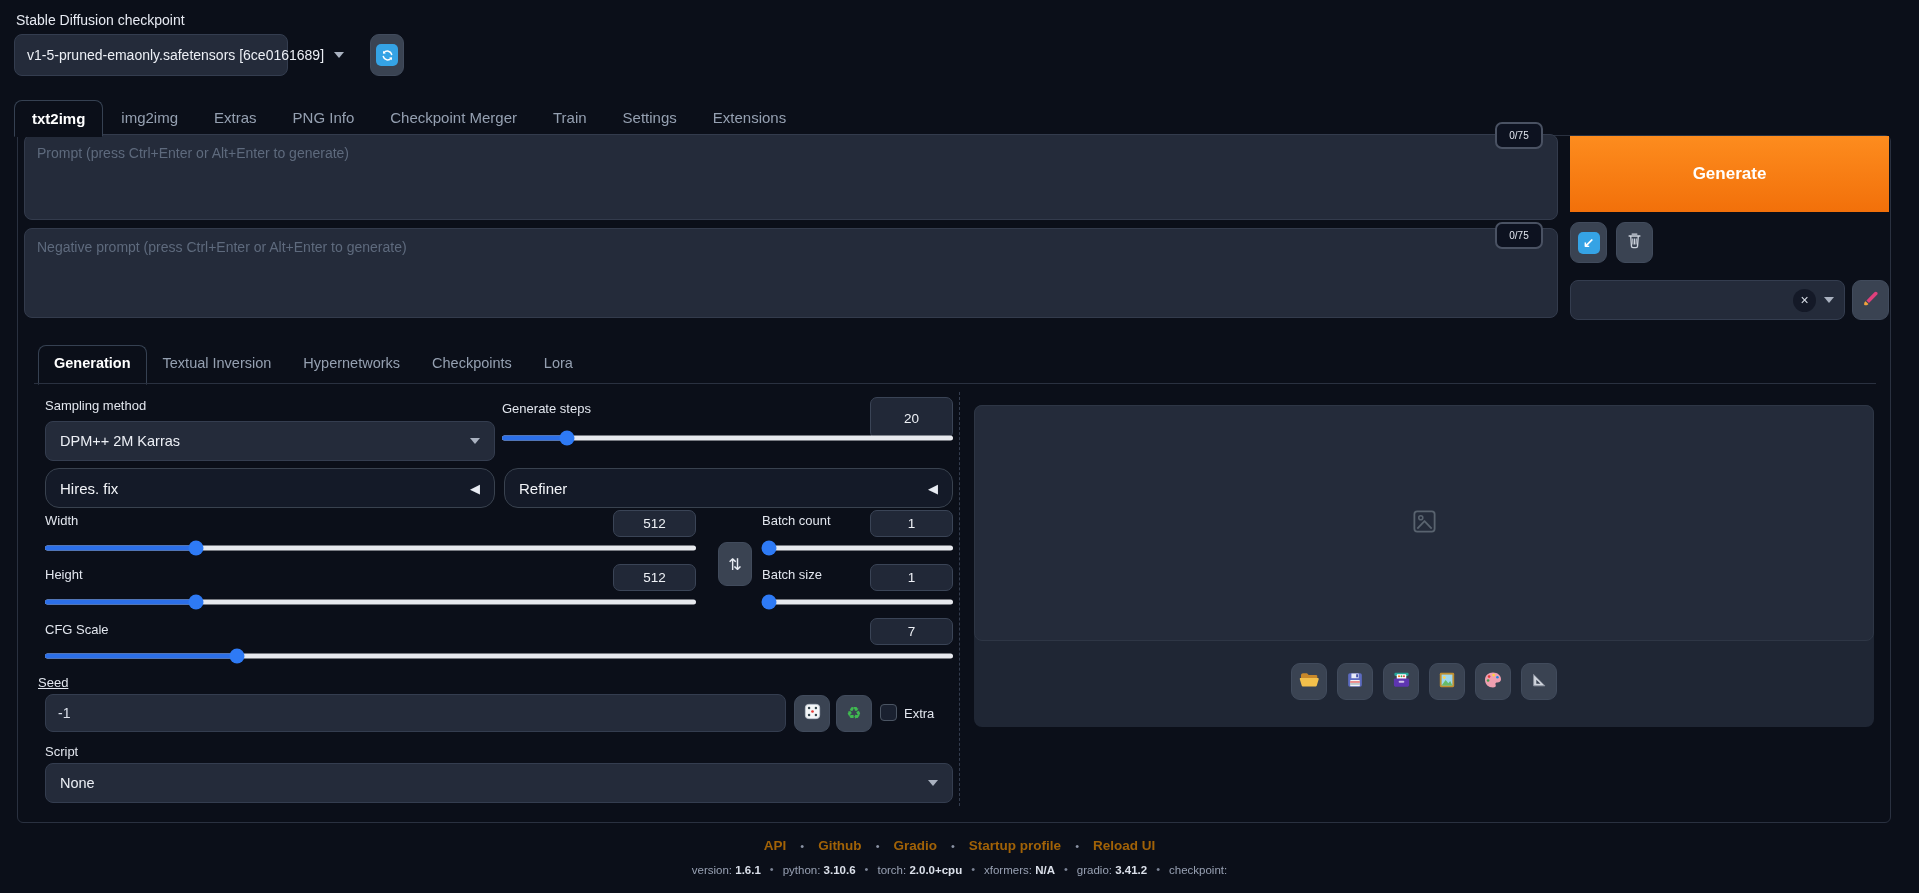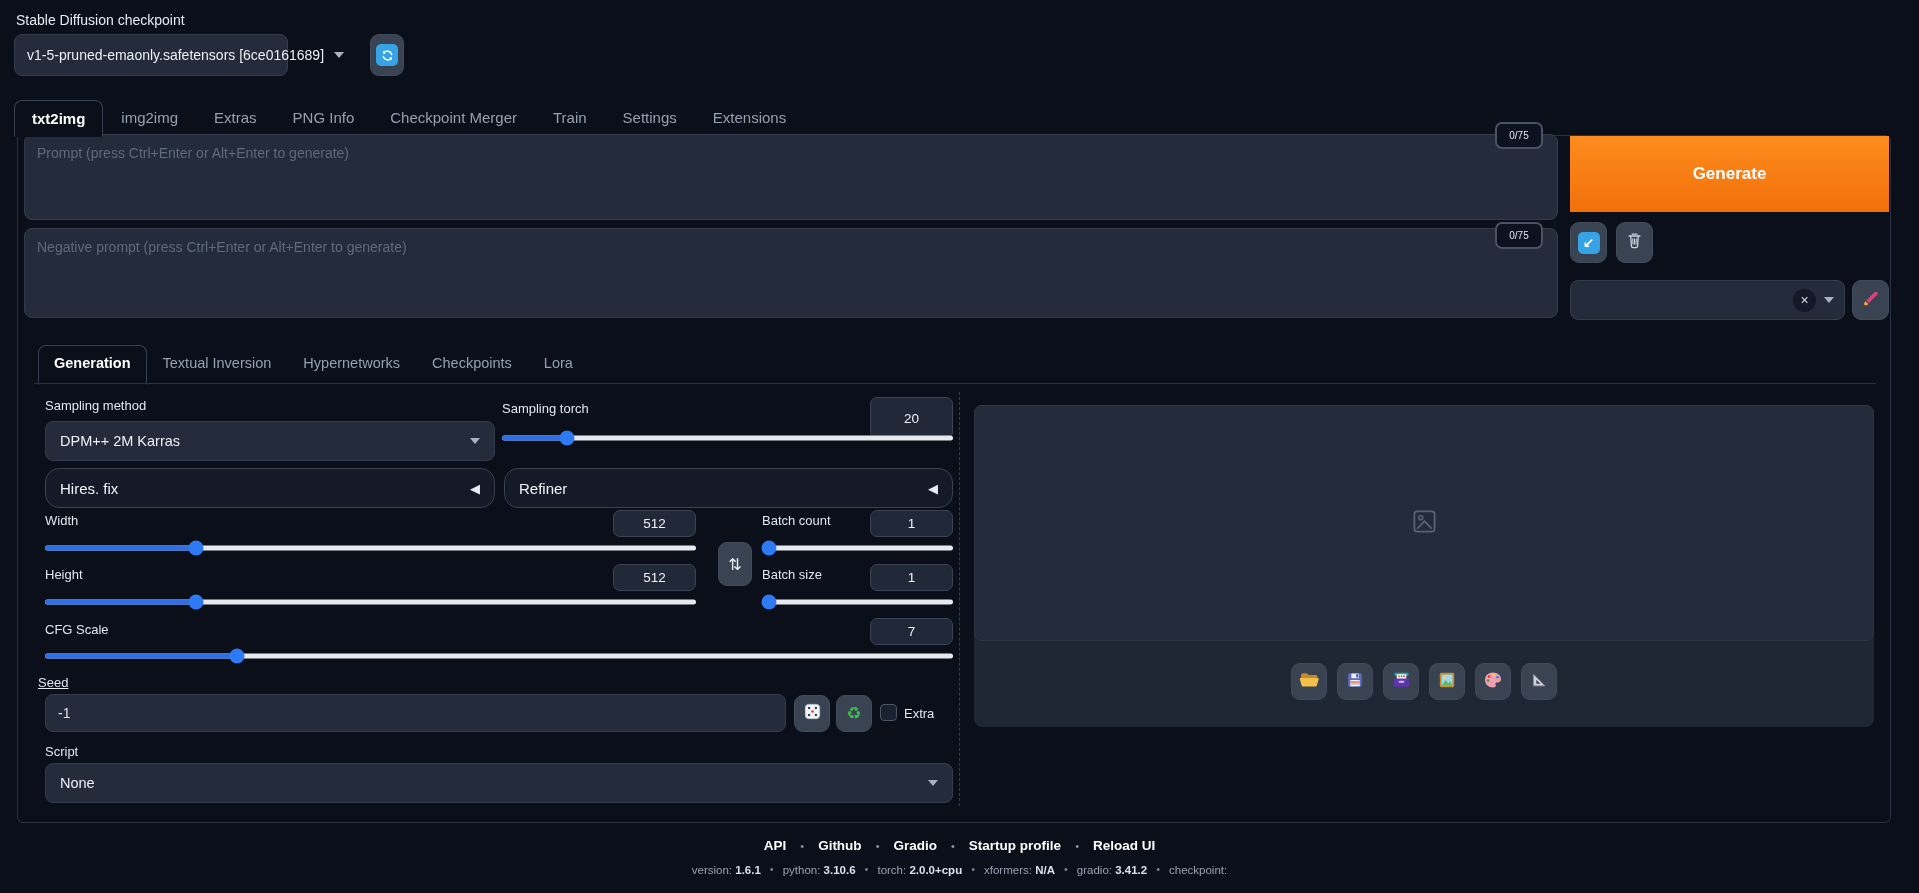--- a/index.html
+++ b/index.html
@@ -128,21 +128,21 @@
     position:absolute; left:0; top:0; right:0; height:236px; background:#242b3a;
     border:1px solid #2e3645; border-radius:8px;
     display:flex; align-items:center; justify-content:center;
   }
   .gal-btns { position:absolute; left:0; right:0; top:258px; display:flex; justify-content:center; gap:10px; }
   .gal-btn { width:36px; height:37px; }
 
   
   .footer { left:0; top:838px; width:100%; text-align:center; }
   .flinks { display:flex; justify-content:center; align-items:center; gap:14px; }
-  .flink { font-size:13.5px; font-weight:bold; color:#ffffff; cursor:pointer; }
+  .flink { font-size:13.5px; font-weight:bold; color:#a16207; cursor:pointer; }
   .fsep { color:#8b93a5; font-size:11px; }
   .fversion { margin-top:7px; display:flex; justify-content:center; align-items:center; gap:9px; }
   .vk { font-size:11.5px; color:#98a1b3; }
   .vv { font-size:11.5px; color:#dbe0ea; font-weight:bold; }
   .vsep { color:#7c8496; font-size:11px; }
 
   .recycle-glyph { color:#3fb950; font-size:17px; line-height:1; }
   .swap-btn { font-size:16px; color:#e8ecf3; }
 </style>
 </head>
@@ -223,21 +223,21 @@
         <div class="tab active">Generation</div>
         <div class="tab">Textual Inversion</div>
         <div class="tab">Hypernetworks</div>
         <div class="tab">Checkpoints</div>
         <div class="tab">Lora</div>
       </div>
     <div class="gen-divider"></div>
     <div class="v-divider"></div>
 
     <div class="lab" style="left:27px; top:262px;">Sampling method</div>
-    <div class="lab" style="left:484px; top:265px;">Sampling torch</div>
+    <div class="lab" style="left:484px; top:265px;">Generate steps</div>
     <div class="numbox" style="left:852px; top:261px; width:83px; height:42px;">20</div>
     <div class="dd" style="left:27px; top:285px; width:450px; height:40px;">
       <span class="txt">DPM++ 2M Karras</span>
       <span class="caret"></span>
     </div>
     <div class="slider" style="left: 484px; top: 293px; width: 451px; height: 18px; --w: 13.30%; --k: calc(7px + 0.133 * (100% - 14px));">
       <div class="track"></div>
         <div class="fill"></div>
         <div class="knob"></div>
     </div>

